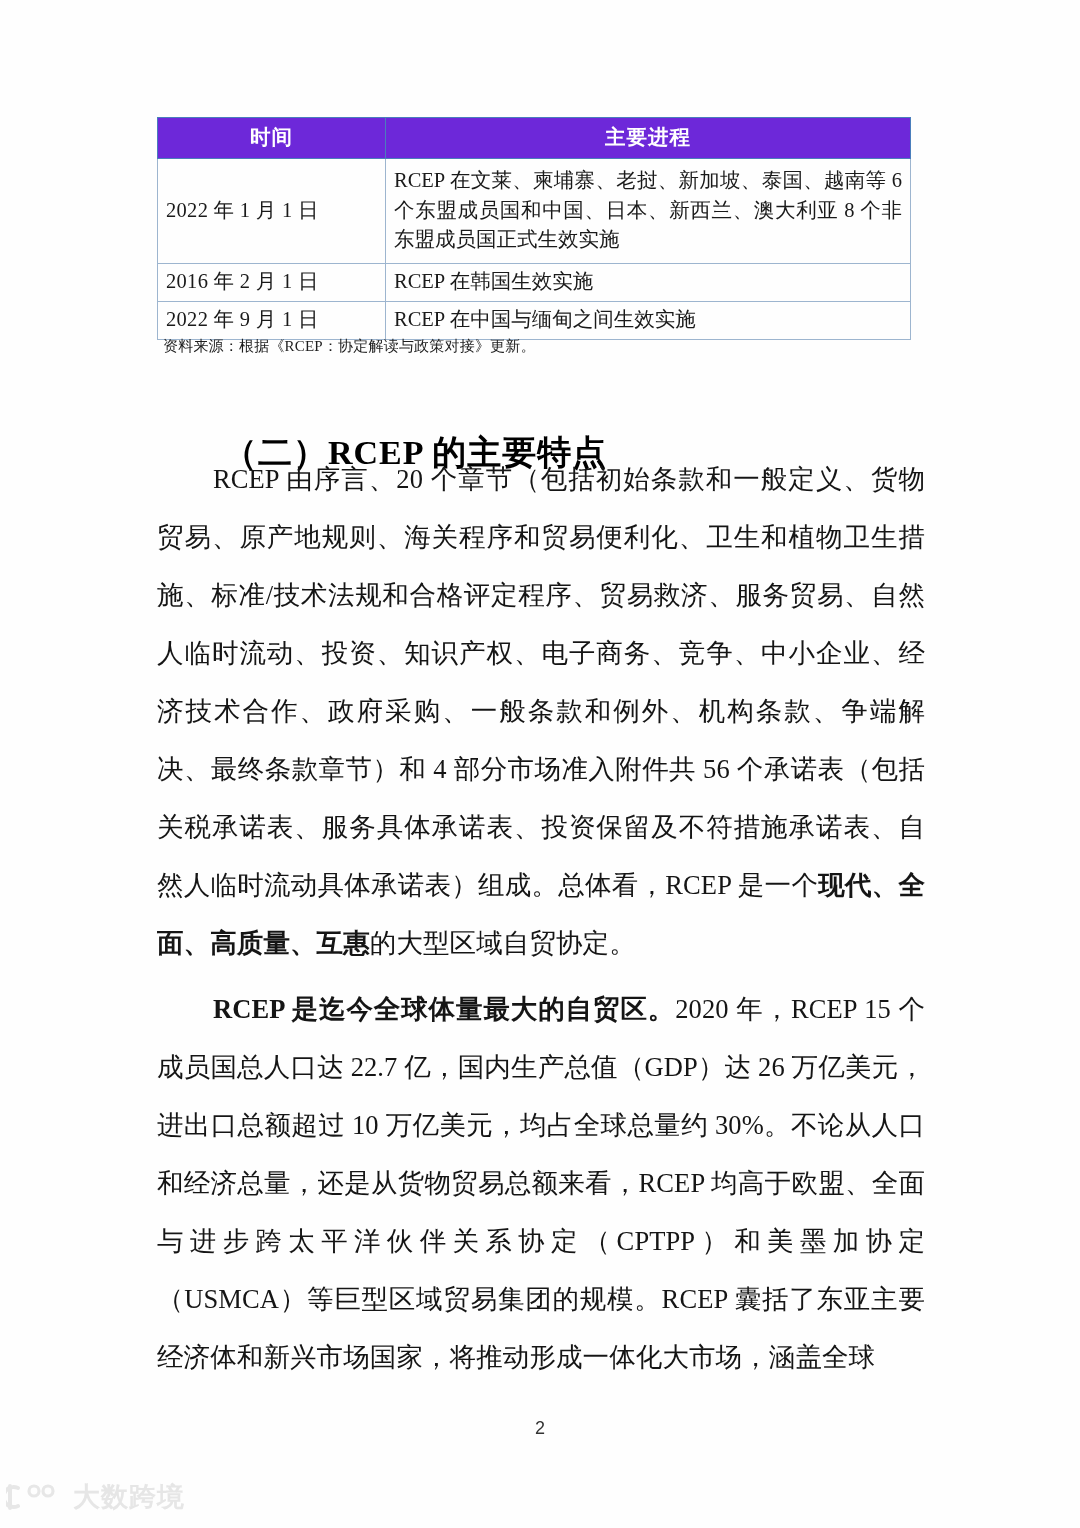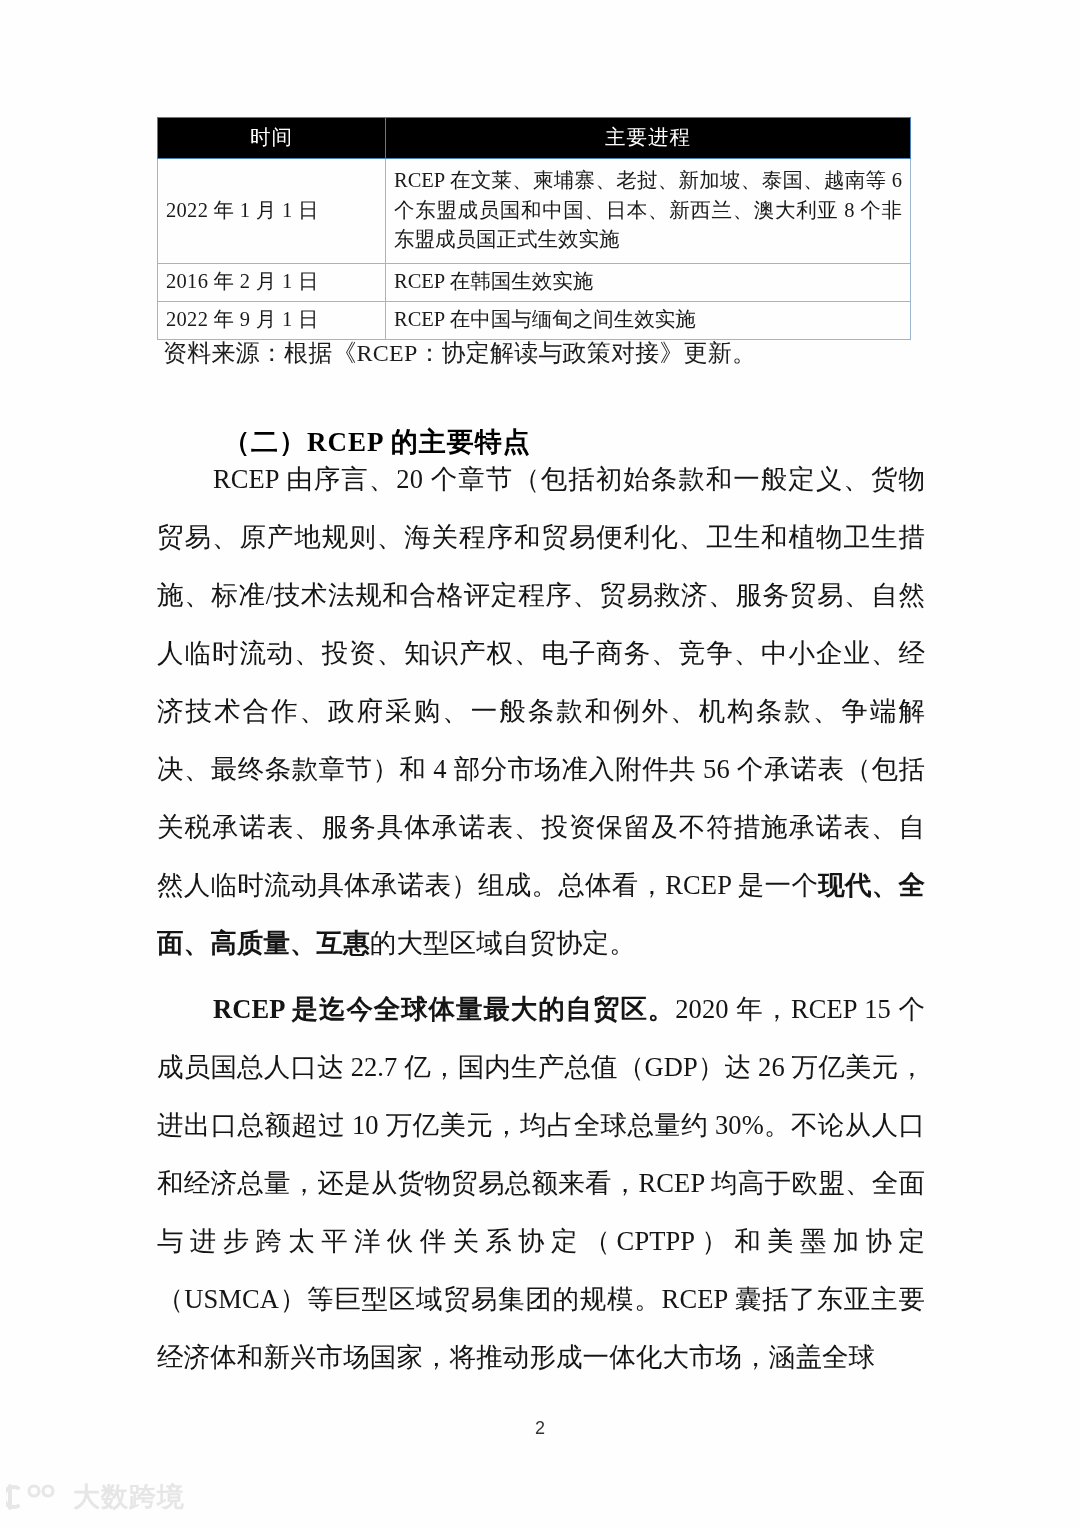--- a/index.html
+++ b/index.html
@@ -37,24 +37,24 @@
   }
   table.progress-table th,
   table.progress-table td {
     border: 1px solid #9db5cf;
     padding: 3px 8px 5px 8px;
     vertical-align: middle;
     line-height: 1.42;
     font-weight: normal;
   }
   table.progress-table thead th {
-    background: #000000;
+    background: #6d28d9;
     color: #ffffff;
     text-align: center;
-    font-weight: normal;
+    font-weight: bold;
     letter-spacing: 1px;
     padding-top: 5px;
     padding-bottom: 6px;
     border-color: #4a7ebc;
   }
   col.col-time { width: 228px; }
   col.col-prog { width: auto; }
   td.time-cell {
     letter-spacing: 0.3px;
   }
@@ -64,33 +64,33 @@
     padding-left: 10px;
     padding-right: 6px;
   }
   tr.tall td { height: 96px; }
 
   
   .source-note {
     position: absolute;
     left: 163px;
     top: 337px;
-    font-size: 24px;
+    font-size: 15px;
     letter-spacing: 0.2px;
     color: #1d1d1d;
     white-space: nowrap;
   }
 
   
   .section-heading {
     position: absolute;
     left: 157px;
     top: 402px;
     width: 760px;
-    font-size: 27px;
+    font-size: 34px;
     font-weight: bold;
     text-indent: 66px;
     letter-spacing: 1px;
     color: #000;
   }
 
   
   .body-block {
     position: absolute;
     left: 157px;

